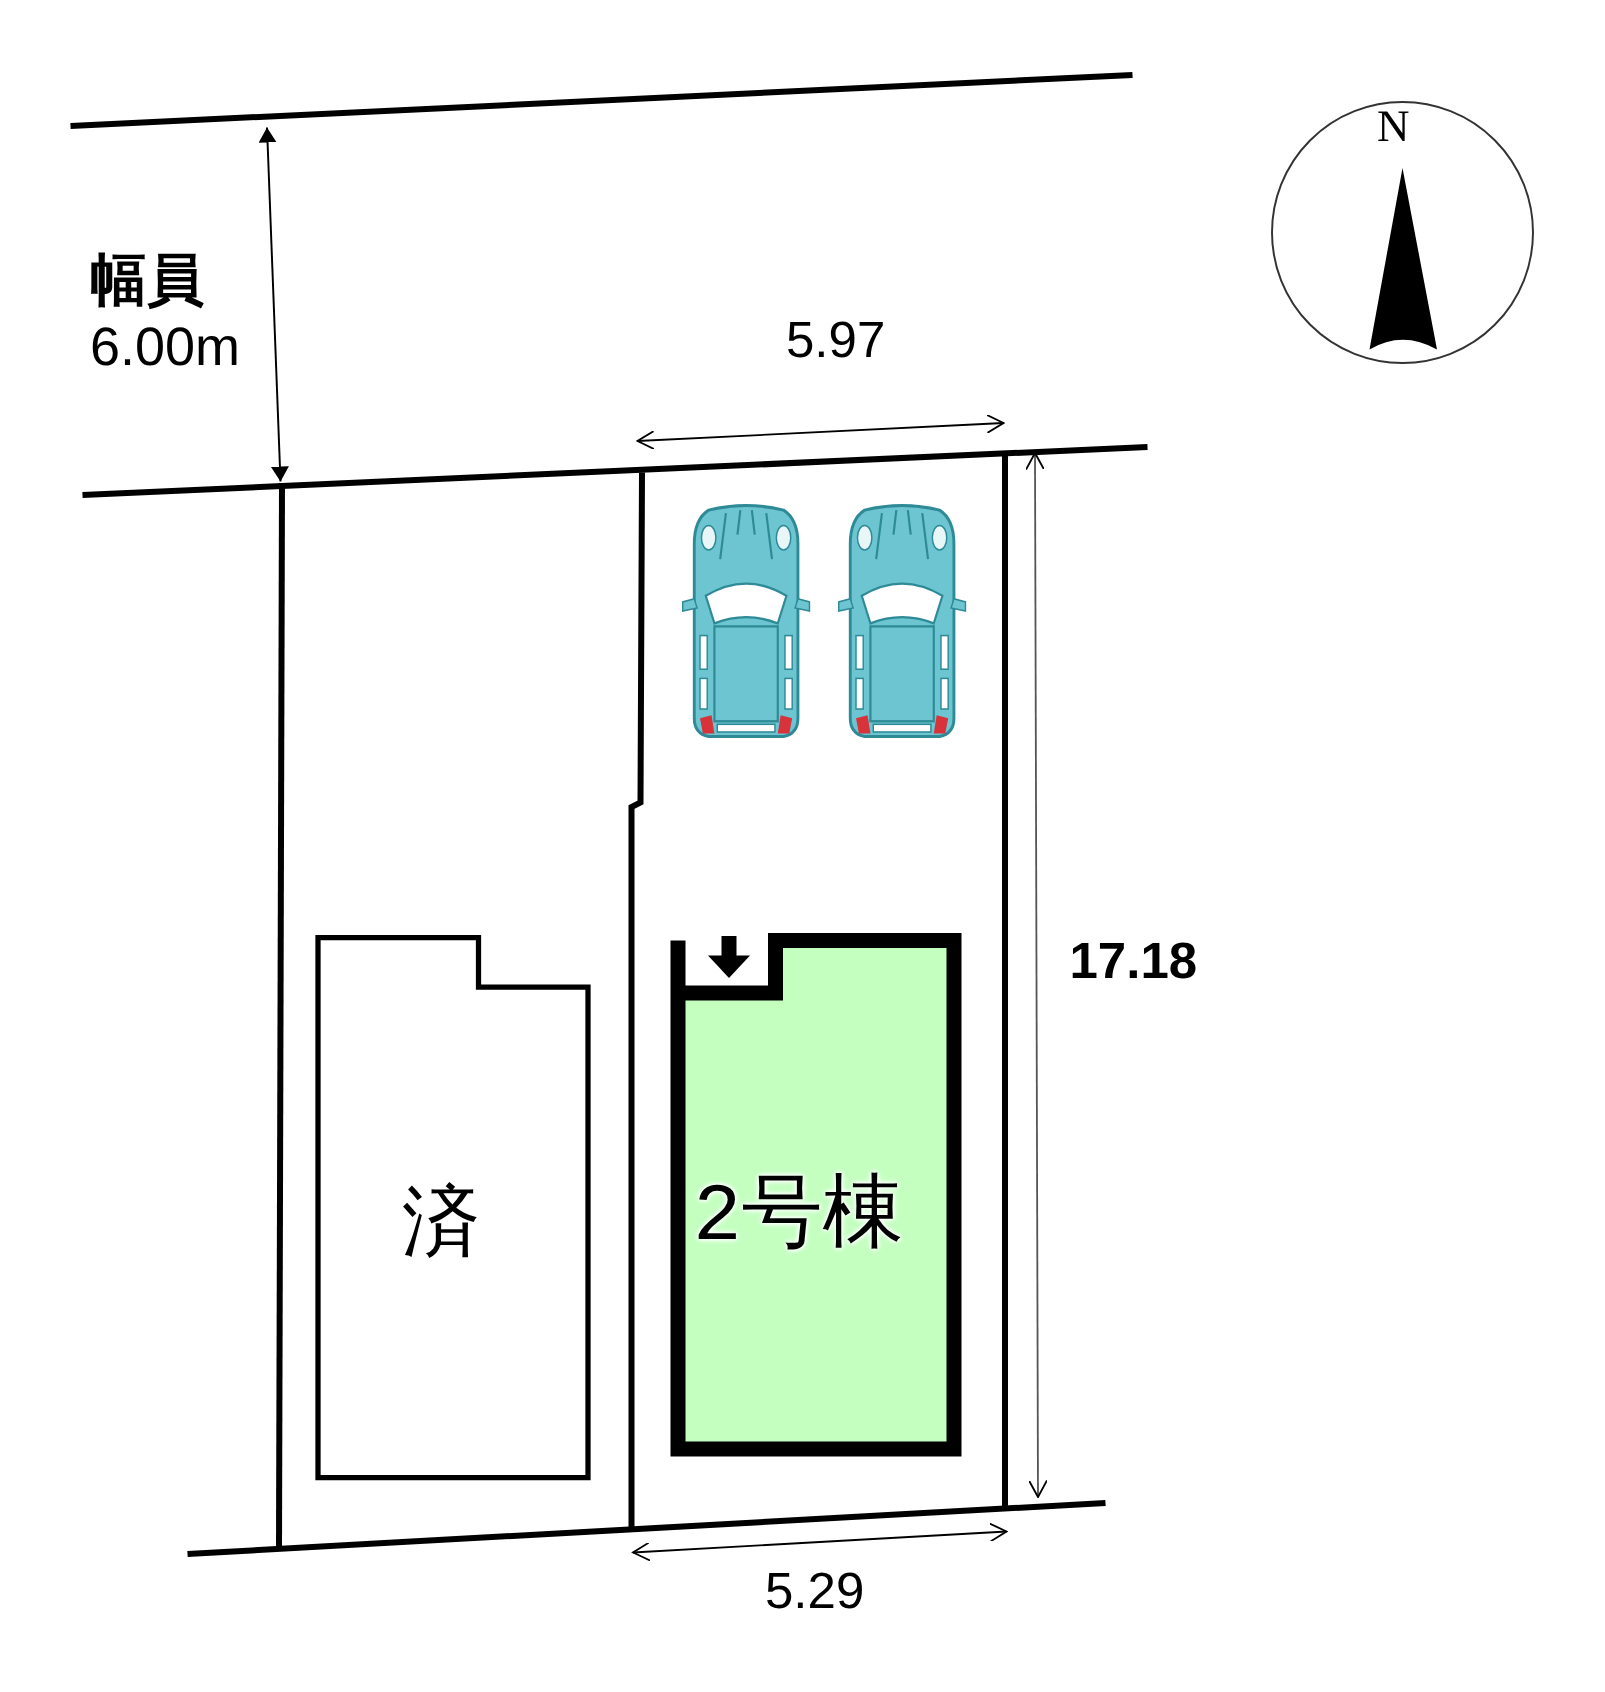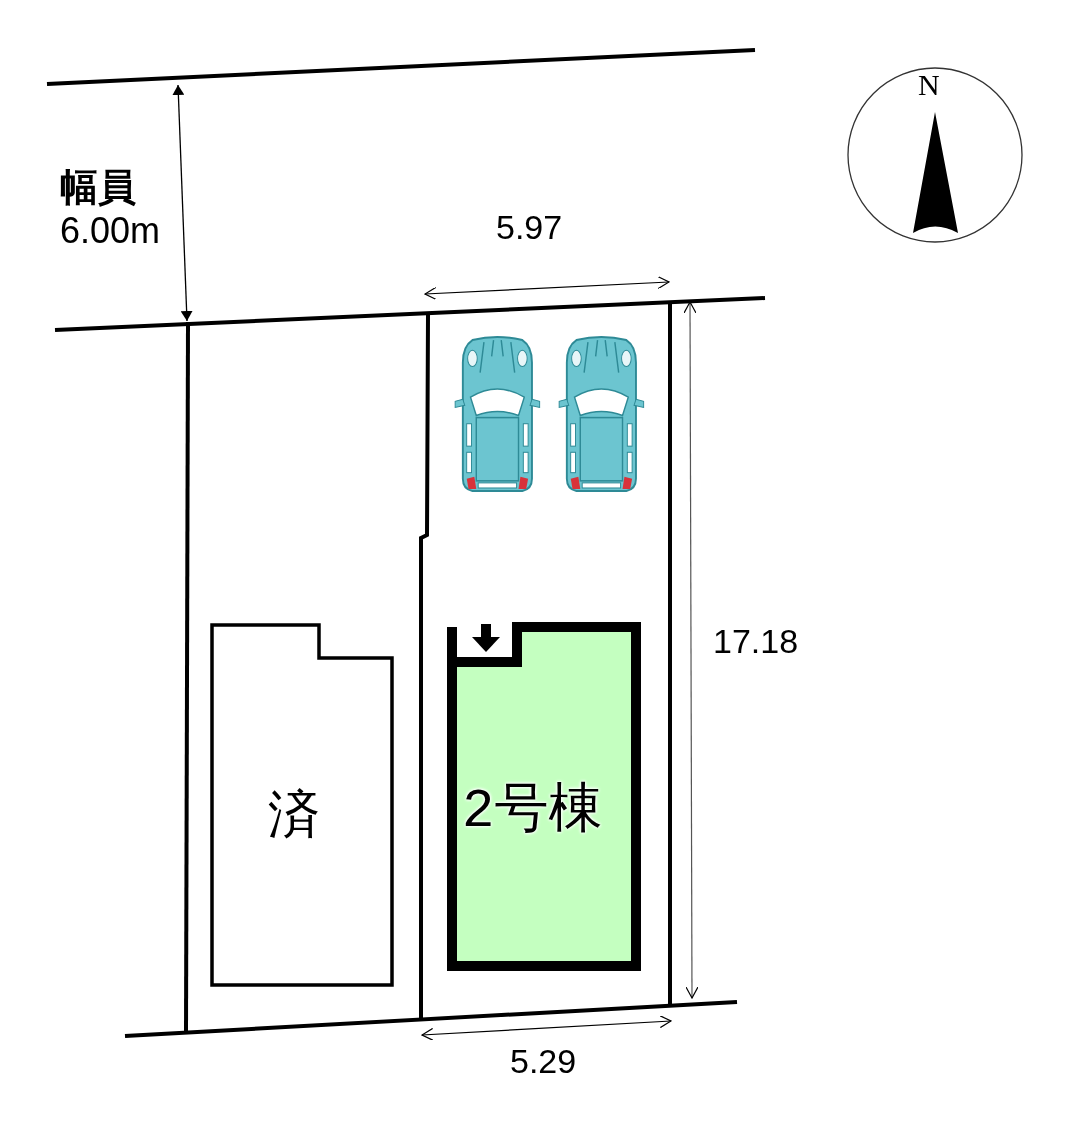--- a/index.html
+++ b/index.html
@@ -2,23 +2,23 @@
 <html><head>
 <meta charset="utf-8">
 <style>
   html, body { margin:0; padding:0; background:#ffffff; }
   body { width:1070px; height:1128px; position:relative; overflow:hidden; }
   svg { position:absolute; left:0; top:0; }
   .label { position:absolute; color:#000; font-family:"Liberation Sans","DejaVu Sans",sans-serif; white-space:nowrap; }
   .road-label { left:60px; top:165px; font-size:38px; font-weight:bold; line-height:44px; }
   .road-label .w { font-weight:normal; font-size:36px; display:block; }
   .dim { font-size:34px; }
-  .dim-top { left:496px; top:208px; }
+  .dim-top { left:524px; top:208px; }
   .dim-bottom { left:510px; top:1042px; }
-  .dim-right { left:713px; top:622px; }
+  .dim-right { left:713px; top:622px;font-weight:bold; }
   .north-label { position:absolute; left:918px; top:68px; font-family:"Liberation Serif","DejaVu Serif",serif; font-size:30px; }
   .sold-label { left:268px; top:780px; font-size:52px; }
   .bldg-label { left:462px; top:772px; font-size:54px; text-shadow:0 0 3px #fff,0 0 3px #fff,0 0 4px #fff;font-family:Liberation Mono, monospace; }
 </style>
 </head>
 <body>
 
 <svg width="1070" height="1128" viewBox="0 0 1070 1128">
   <defs>
     <marker id="openArrow" viewBox="0 0 12 12" refX="11" refY="6" markerWidth="12" markerHeight="12" orient="auto-start-reverse" markerUnits="userSpaceOnUse">

